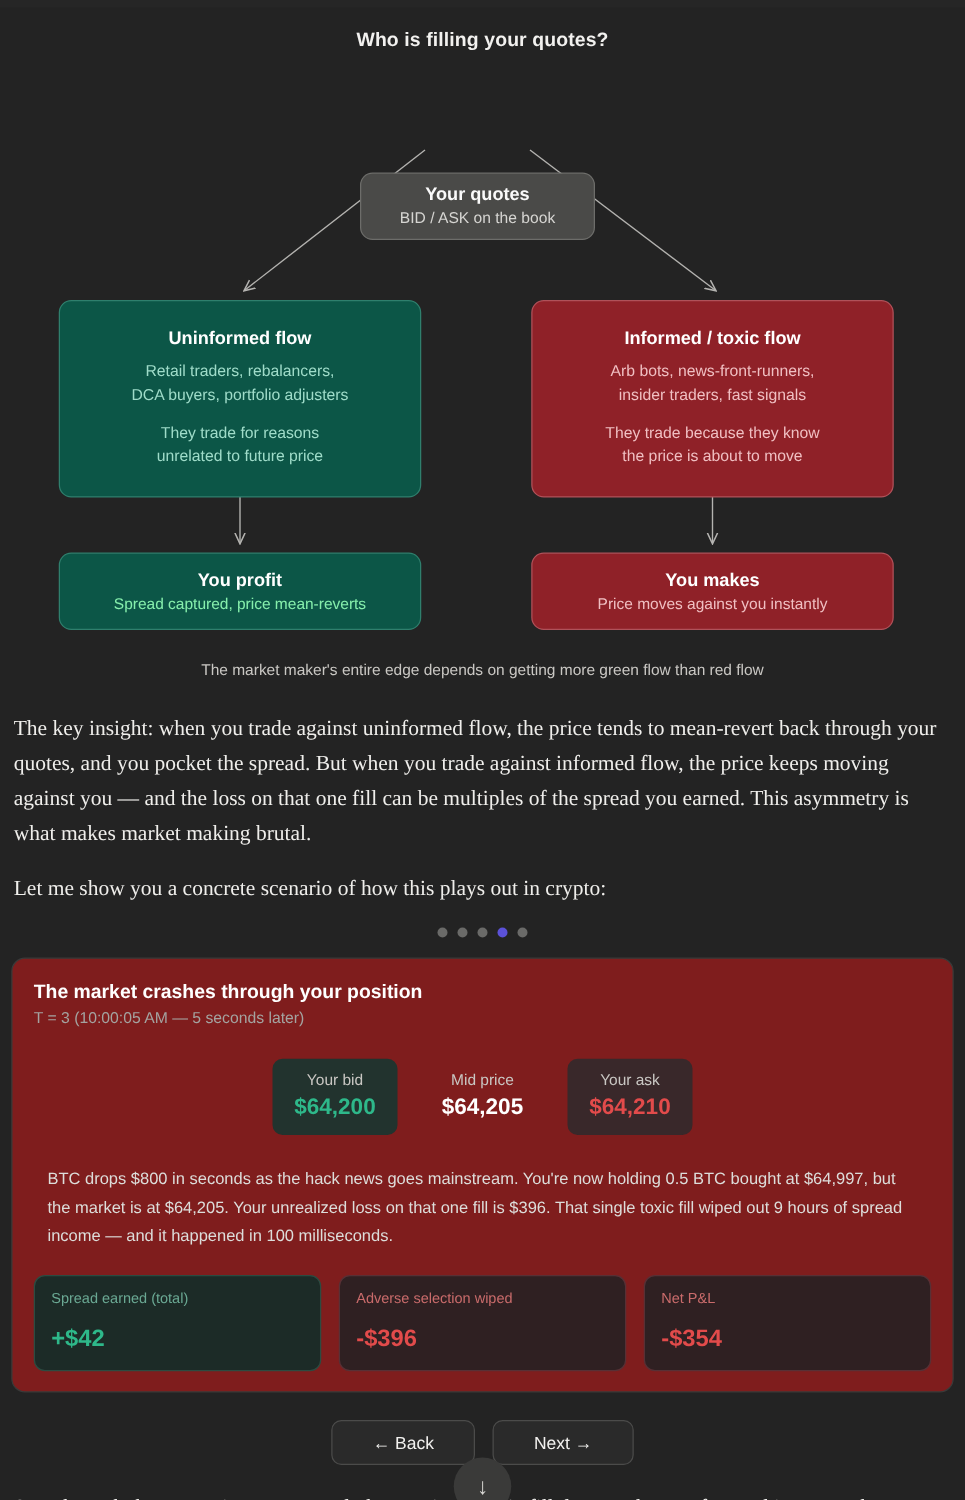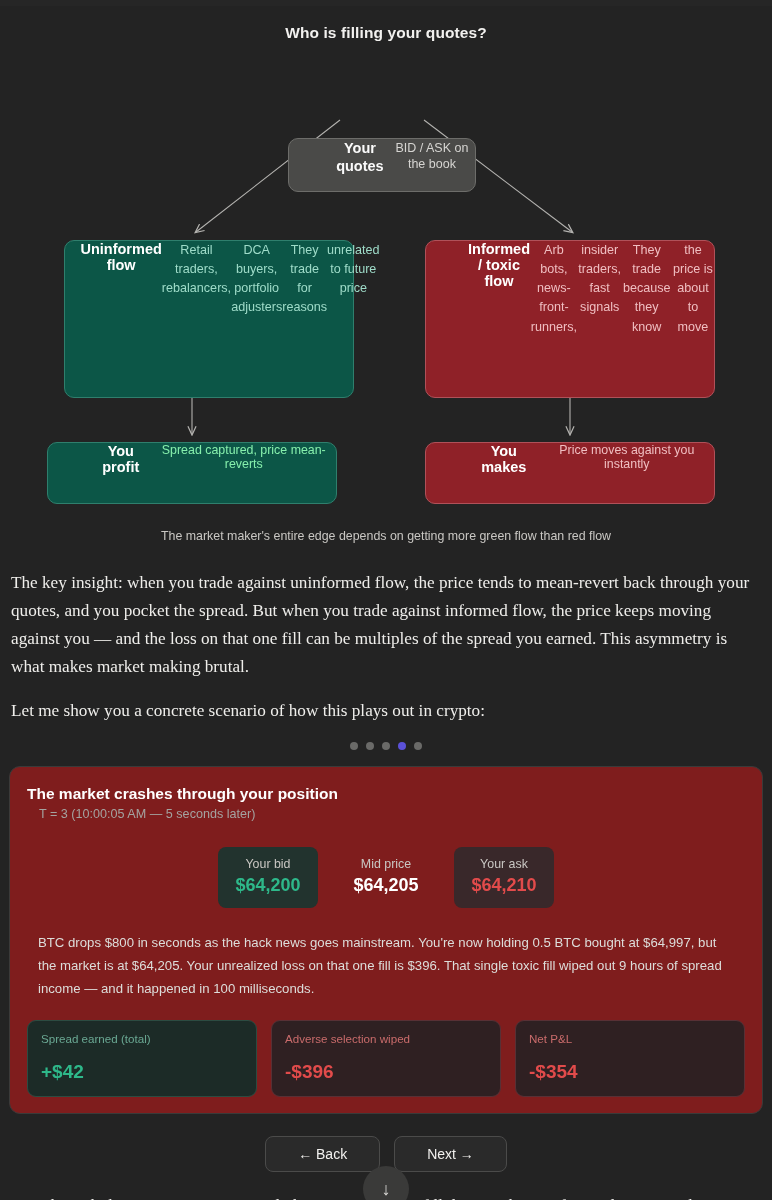--- a/index.html
+++ b/index.html
@@ -32,37 +32,37 @@
   }
   .svg-layer {
     position: absolute; inset: 0; width: 100%; height: 100%;
     pointer-events: none;
   }
 
   .node {
     position: absolute;
     border-radius: 10px;
     text-align: center;
-    display: flex; flex-direction: row; justify-content: center; padding-left: 42px;
+    display: flex; flex-direction: column; justify-content: center;
   }
   .node .n-title { font-weight: 700; }
   .node .n-sub   { font-weight: 400; }
 
   
   .node-root {
     left: 288px; top: 74px; width: 188px; height: 54px;
     background: #4a4a48;
     border: 1px solid #6d6d6a;
   }
   .node-root .n-title { font-size: 14.5px; color: #fafafa; line-height: 1.25; }
   .node-root .n-sub   { font-size: 12.5px; color: #d6d5d2; line-height: 1.3; margin-top: 1px; }
 
   
   .node-branch { top: 176px; width: 290px; height: 158px; }
-  .node-green  { left: 64px;  background: #0c5647; border: 1px solid #2f7f6d; }
+  .node-green  { left: 47px;  background: #0c5647; border: 1px solid #2f7f6d; }
   .node-red    { left: 425px; background: #8f2128; border: 1px solid #b05159; }
   .node-branch .n-title { font-size: 14.5px; margin-bottom: 9px; color: #ffffff; }
   .node-branch .n-sub   { font-size: 12.6px; line-height: 1.52; }
   .node-green .n-sub  { color: #9fdcc9; }
   .node-red   .n-sub  { color: #f0bfc2; }
   .node-branch .n-gap { height: 11px; }
 
   
   .node-out { top: 378px; width: 290px; height: 62px; }
   .node-out.green { left: 47px;  background: #0c5647; border: 1px solid #2f7f6d; }
@@ -102,21 +102,21 @@
     margin: 0 9px;
     background: #7f1d1d;
     border: 1px solid #3a3a39;
     border-radius: 11px;
     padding: 18px 17px 16px 17px;
   }
   .card-title {
     font-size: 15.5px; font-weight: 700; color: #ffffff;
     margin-bottom: 4px;
   }
-  .card-sub { font-size: 12.6px; color: #a4a3a0; margin-left: 12px; }
+  .card-sub { font-size: 12.6px; color: #a4a3a0; }
 
   .quote-row {
     display: flex; justify-content: center; align-items: stretch;
     gap: 18px; margin: 26px 0 24px 0;
   }
   .quote-cell {
     min-width: 100px; padding: 10px 16px 12px 16px;
     border-radius: 8px; text-align: center;
   }
   .quote-cell.bid { background: #22332e; }

